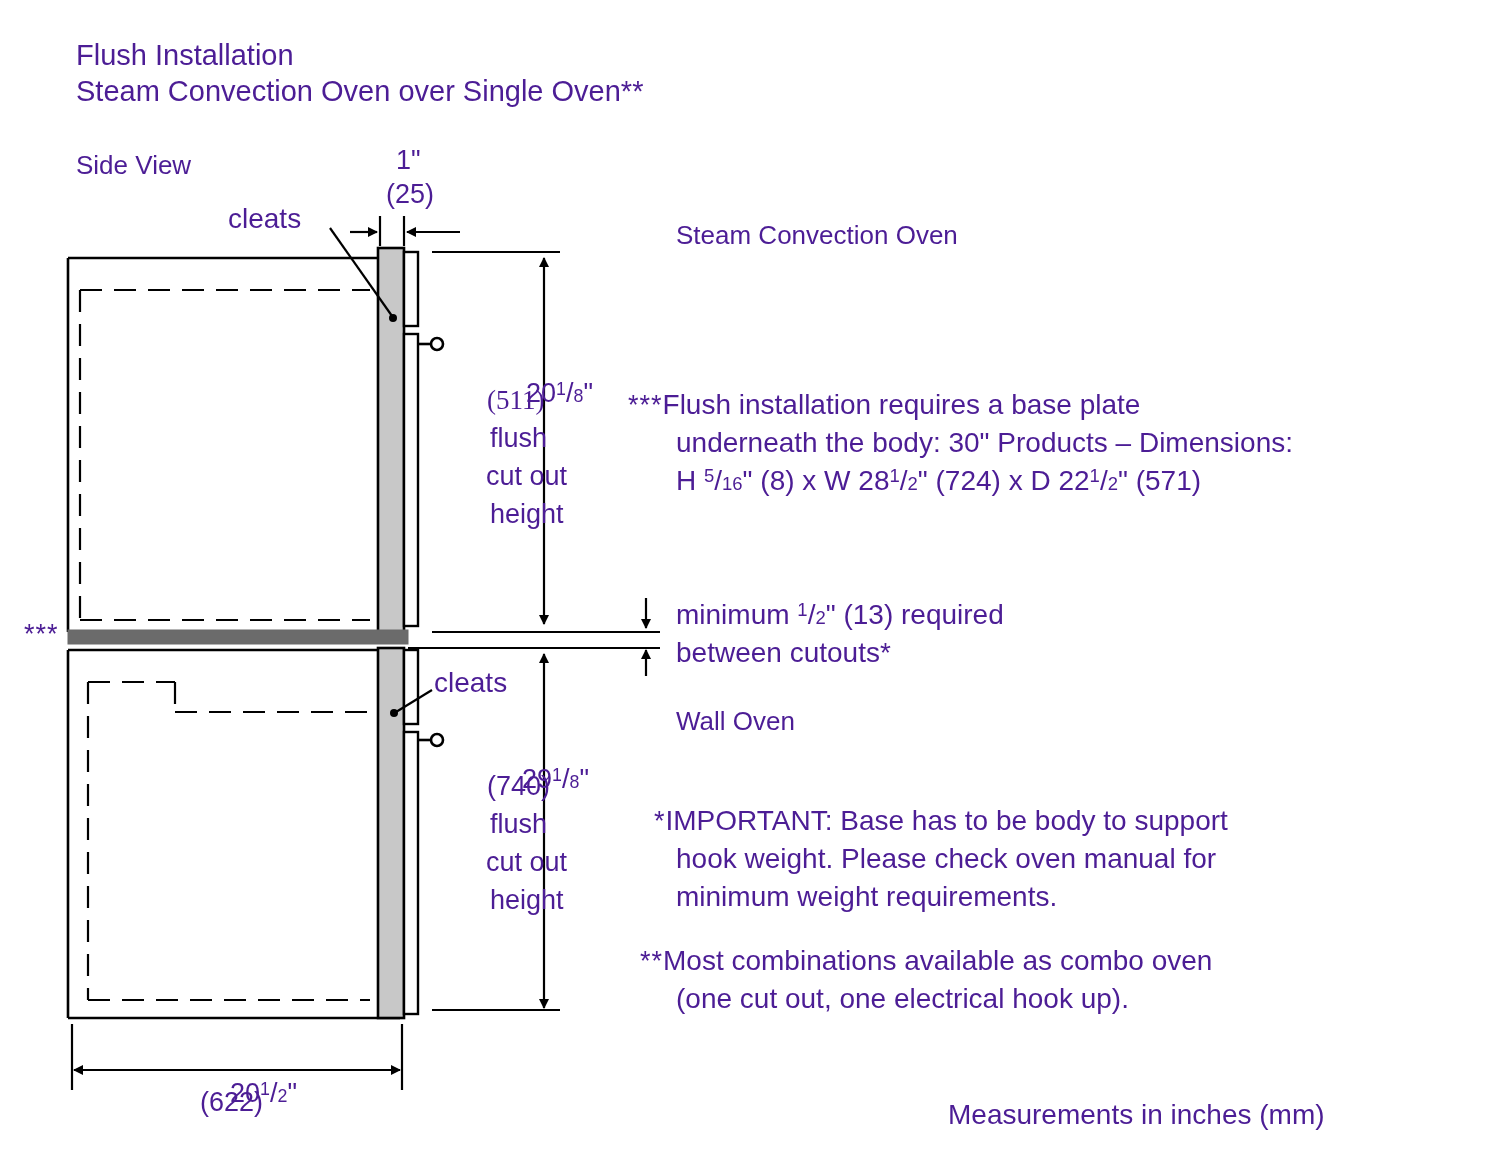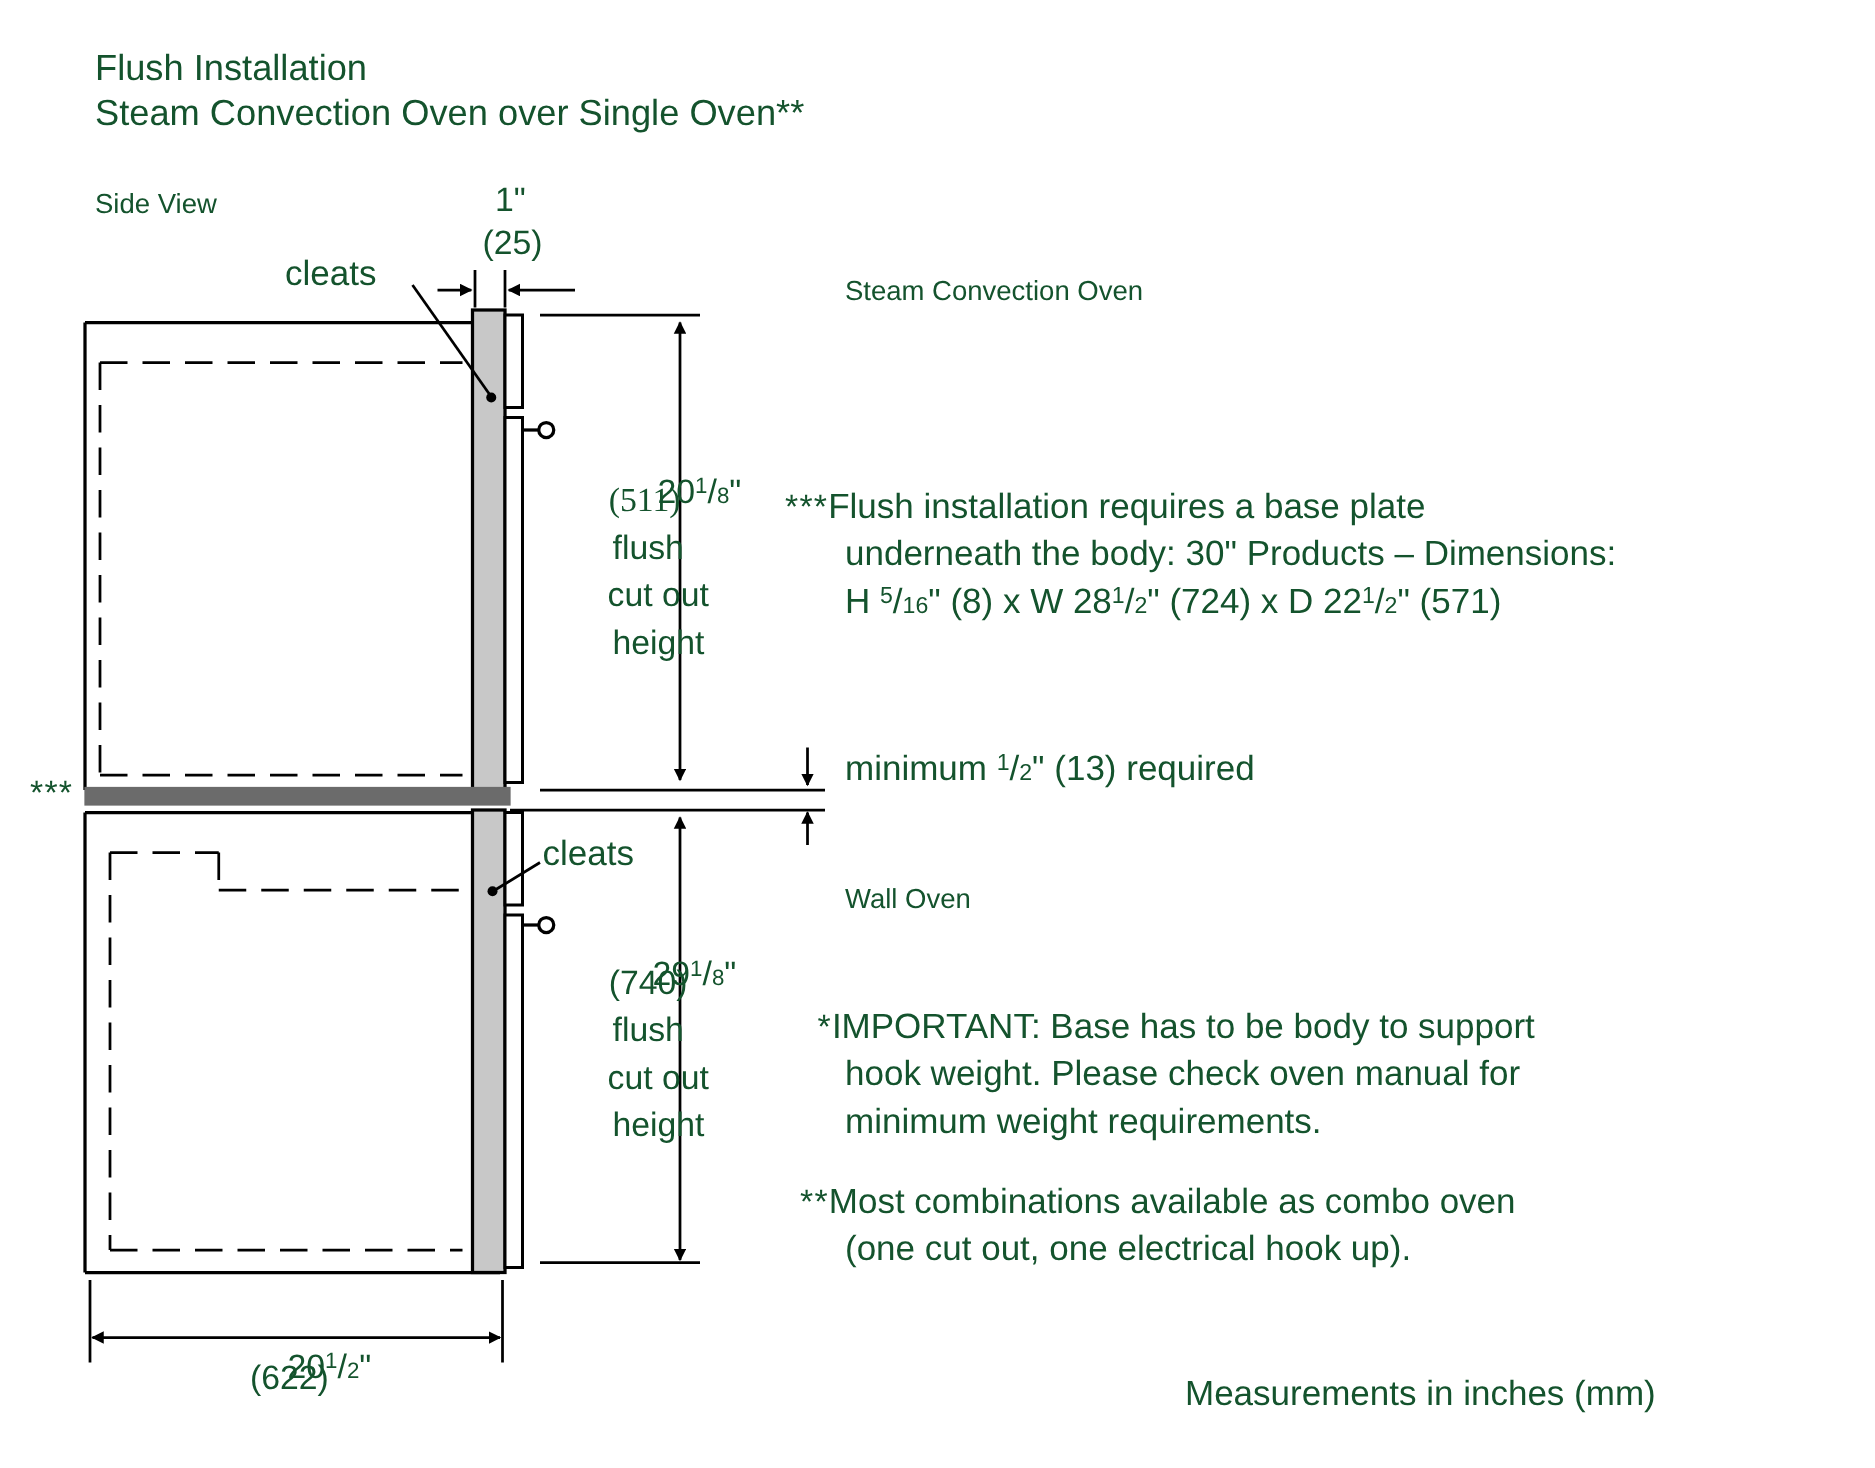--- a/index.html
+++ b/index.html
@@ -15,24 +15,24 @@
     position: relative;
     width: 1500px;
     height: 1174px;
     overflow: hidden;
     background: #ffffff;
   }
   .txt {
     position: absolute;
     white-space: pre;
     line-height: 1.22;
-    color: #14532d;
+    color: #4c1d95;
   }
   .t-title { font-size: 29px; }
-  .t-head  { font-size: 22px; }
+  .t-head  { font-size: 26px; }
   .t-body  { font-size: 28px; }
   .t-dim   { font-size: 27px; }
   .frac {
     display: inline-block;
     position: relative;
     white-space: pre;
   }
   .frac sup {
     font-size: 0.66em;
     vertical-align: 0.42em;
@@ -165,20 +165,21 @@
   <div class="txt t-dim" style="left:486px; top:460px;">cut out</div>
   <div class="txt t-dim" style="left:490px; top:498px;">height</div>
 
   <div class="txt t-body" style="left:628px; top:388px;"><span class="stars">***</span><span>Flush installation requires a base plate</span></div>
   <div class="txt t-body" style="left:676px; top:426px;"><span>underneath the body: 30" Products </span><span>– Dimensions:</span></div>
   <div class="txt t-body" style="left:676px; top:464px;"><span>H </span><span class="frac"><sup>5</sup>/<sub>16</sub></span><span>" (8) x W 28</span><span class="frac"><sup>1</sup>/<sub>2</sub></span><span>" (724) x D 22</span><span class="frac"><sup>1</sup>/<sub>2</sub></span><span>" (571)</span></div>
 
   <div class="txt stars" style="left:24px; top:618px;">***</div>
 
   <div class="txt t-body" style="left:676px; top:598px;"><span>minimum </span><span class="frac"><sup>1</sup>/<sub>2</sub></span><span>" (13) required</span></div>
+  <div class="txt t-body" style="left:676px; top:636px;">between cutouts*</div>
 
   <div class="txt t-body" style="left:434px; top:666px;">cleats</div>
 
   <div class="txt t-head" style="left:676px; top:706px;">Wall Oven</div>
 
   <div class="txt t-dim" style="left:492px; top:730px;">
     <span>29</span><span class="frac"><sup>1</sup>/<sub>8</sub></span><span>"</span>
   </div>
   <div class="txt t-dim" style="left:487px; top:770px;">(740)</div>
   <div class="txt t-dim" style="left:490px; top:808px;">flush</div>

